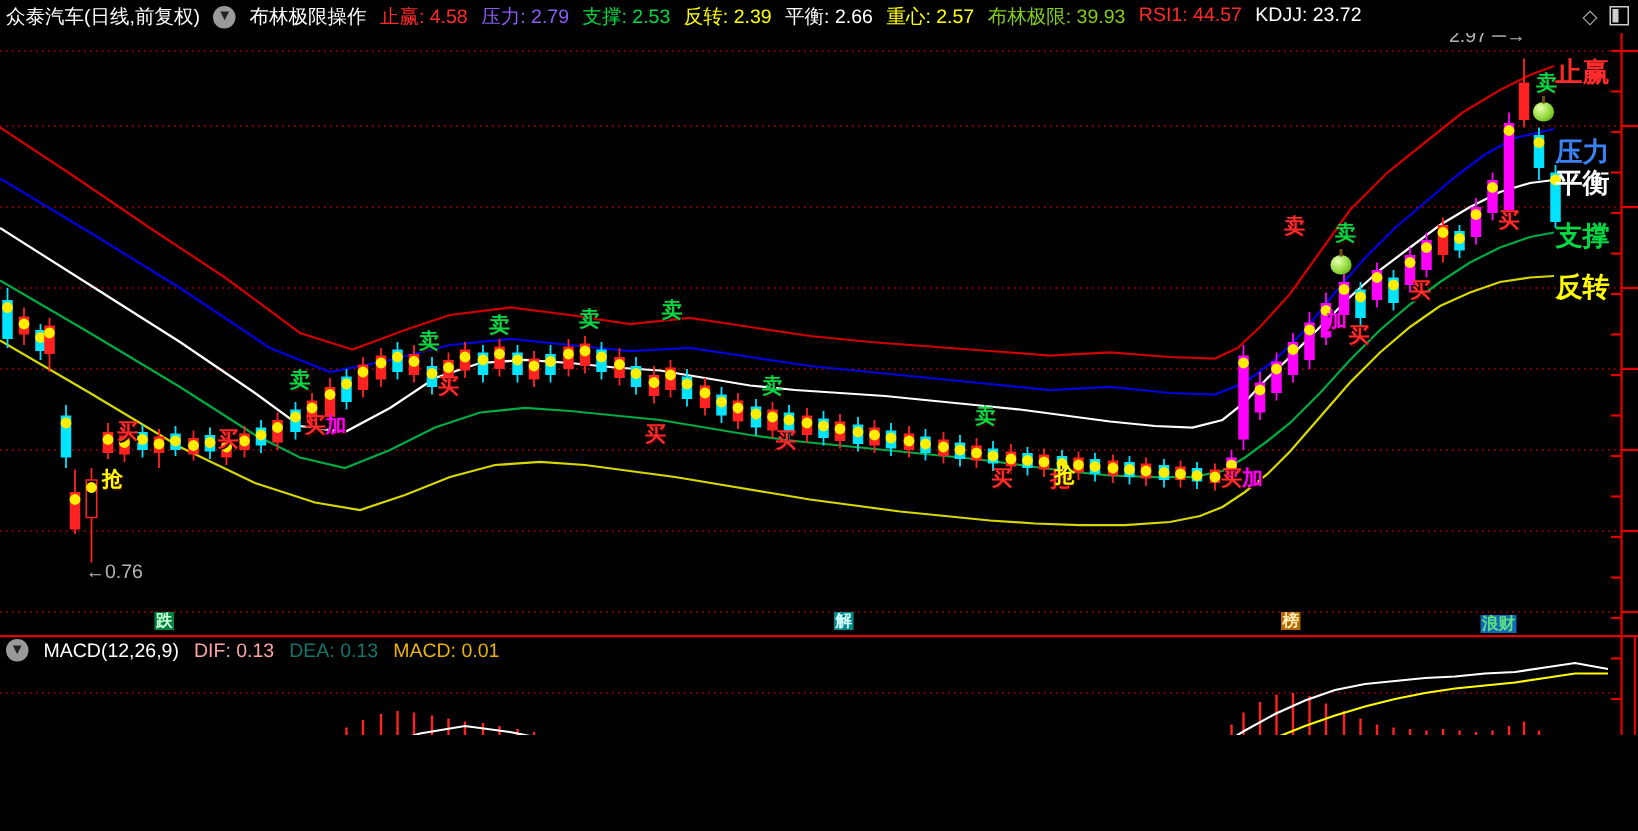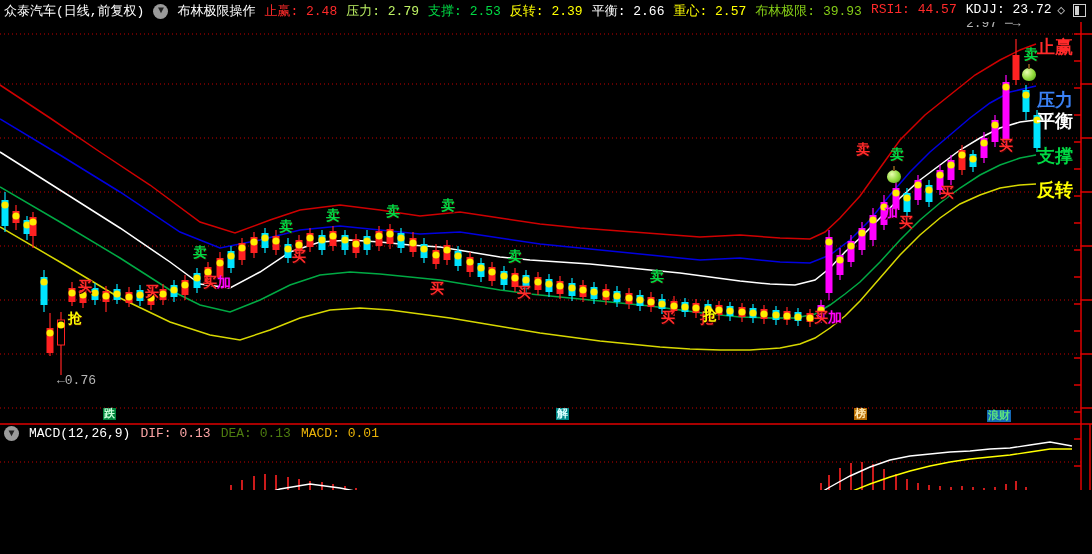--- a/index.html
+++ b/index.html
@@ -1,17 +1,17 @@
 <!DOCTYPE html>
 <html><head>
 <meta charset="utf-8">
 <style>
   html,body{margin:0;padding:0;background:#000;}
   #app{position:relative;width:1092px;height:490px;background:#000;overflow:hidden;
-       font-family:Liberation Mono, monospace;}
+       font-family:Liberation Sans, sans-serif;}
   #chart-svg{position:absolute;left:0;top:0;z-index:1;}
   
   #top-bar{position:absolute;left:0;top:0;width:1092px;height:22px;z-index:6;
            display:flex;align-items:center;gap:9px;padding-left:4px;box-sizing:border-box;
            font-size:13px;color:#fff;background:#000;white-space:nowrap;}
   .tb-field{display:inline-flex;gap:3px;}
   .circle-icon{display:inline-flex;align-items:center;justify-content:center;
            width:15px;height:15px;border-radius:50%;background:#9a9a9a;color:#222;
            font-size:10px;line-height:1;flex:0 0 auto;}
   #top-icons{position:absolute;right:6px;top:4px;z-index:7;display:flex;gap:8px;align-items:center;}
@@ -498,22 +498,22 @@
       <line x1="1081" y1="300" x2="1092" y2="300" stroke="#e00000" stroke-width="1.5"></line>
       <line x1="1081" y1="354" x2="1092" y2="354" stroke="#e00000" stroke-width="1.5"></line>
       <line x1="1081" y1="408" x2="1092" y2="408" stroke="#e00000" stroke-width="1.5"></line>
     </svg>
 
 <div id="top-bar">
   <span>众泰汽车(日线,前复权)</span>
   <span class="circle-icon">▼</span>
   <span>布林极限操作</span>
   <span id="indicator-values" style="display:flex;gap:9px;">
-        <span class="tb-field" style="color: rgb(255, 42, 42);">止赢: 2.48</span>
-        <span class="tb-field" style="color: #bef264;">压力: 2.79</span>
+        <span class="tb-field" style="color: rgb(255, 42, 42);">止赢: 4.58</span>
+        <span class="tb-field" style="color: #8b5cf6;">压力: 2.79</span>
         <span class="tb-field" style="color: rgb(0, 217, 68);">支撑: 2.53</span>
         <span class="tb-field" style="color: rgb(255, 255, 0);">反转: 2.39</span>
         <span class="tb-field" style="color: rgb(255, 255, 255);">平衡: 2.66</span>
         <span class="tb-field" style="color: rgb(255, 255, 0);">重心: 2.57</span>
         <span class="tb-field" style="color: #84cc16;">布林极限: 39.93</span>
         <span class="tb-field" style="color: rgb(255, 42, 42);">RSI1: 44.57</span>
         <span class="tb-field" style="color: rgb(255, 255, 255);">KDJJ: 23.72</span>
       </span>
 </div>
 
@@ -563,21 +563,21 @@
       <span class="anno" style="left: 57px; top: 374px;">←0.76</span>
       <span class="apple" style="left: 887px; top: 170px;"></span>
       <span class="apple" style="left: 1022px; top: 68px;"></span>
     </div>
 
 <div id="macd-header">
   <span class="circle-icon">▼</span>
   <span>MACD(12,26,9)</span>
   <span id="dif-readout" style="color: #fca5a5;">
     <span>DIF:</span> <span>0.13</span></span>
-  <span id="dea-readout" style="color: #4d7c0f;">
+  <span id="dea-readout" style="color: #0f766e;">
     <span>DEA:</span> <span>0.13</span></span>
   <span id="macd-readout" style="color: #eab308;">
     <span>MACD:</span> <span>0.01</span></span>
 </div>
 
 <div id="next-panel">
   <div class="row">
     <span class="circle-icon">▼</span>
     <span>MACD(12,26,9)</span>
     <span style="color:#fff"><span>DIF:</span> <span>0.13</span></span>

